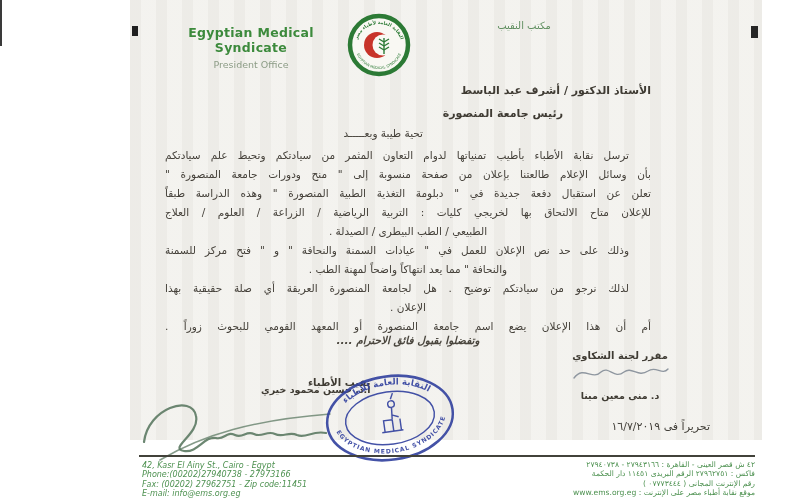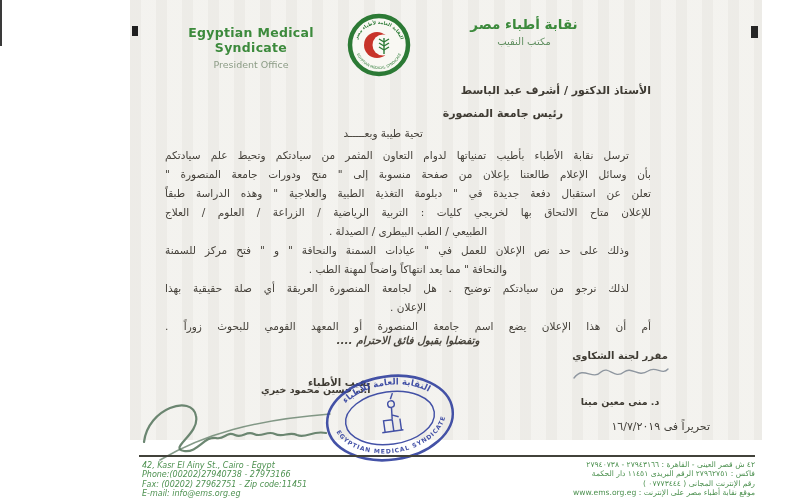--- a/index.html
+++ b/index.html
@@ -26,21 +26,21 @@
   .body-lines{position:absolute;left:35px;top:146px;width:486px;direction:rtl;font-size:10.5px;color:#45413a;}
   .l{height:19px;line-height:19px;text-align:justify;text-align-last:justify;overflow:hidden;}
   .l.indent{padding-right:22px;}
   .l.center{text-align:right;text-align-last:center;}
   .closing{position:absolute;left:35px;top:334px;width:486px;text-align:center;direction:rtl;
            font-size:10.5px;font-weight:bold;font-style:italic;color:#4a463e;}
 
   
   .sig-committee{position:absolute;left:438px;top:350px;width:104px;text-align:center;direction:rtl;color:#3f3b33;}
   .sig-c-title{font-size:10px;font-weight:bold;white-space:nowrap;}
-  .sig-c-name{font-size:9.5px;font-weight:bold;white-space:nowrap;margin-top:7px;}
+  .sig-c-name{font-size:9.5px;font-weight:bold;white-space:nowrap;margin-top:1px;}
   .sig-pres-title{position:absolute;left:178px;top:352px;font-size:10px;font-weight:bold;color:#3f3b33;direction:rtl;white-space:nowrap;margin-top:25px;}
   .sig-pres-name{position:absolute;left:131px;top:384px;font-size:9.5px;font-weight:bold;color:#3f3b33;direction:rtl;white-space:nowrap;}
   .scrawl{position:absolute;left:4px;top:390px;width:212px;height:84px;}
   .stamp{position:absolute;left:192px;top:373px;width:136px;height:90px;transform:rotate(-8deg);opacity:.92;}
   .date-line{position:absolute;right:52px;top:420px;font-size:11px;color:#43403a;direction:rtl;white-space:nowrap;}
 
   
   .sep{position:absolute;left:9px;right:7px;top:455px;height:2px;background:#42423a;}
   .foot-en{position:absolute;left:12px;top:461px;width:260px;color:#4d9150;font-size:8px;font-style:italic;line-height:9.3px;}
   .foot-ar{position:absolute;right:7px;top:460px;width:320px;color:#4d9150;font-size:7.6px;line-height:9.3px;direction:rtl;text-align:right;}
@@ -76,32 +76,31 @@
         <circle cx="30" cy="32" r="13" fill="#c8342a"></circle>
         <circle cx="36" cy="32" r="10.5" fill="#f9f8f3"></circle>
       </g>
       <g stroke="#2c7a35" stroke-width="1.4" fill="none">
         <line x1="37" y1="41" x2="37" y2="25"></line>
         <path d="M37,29 l-5,-3 M37,29 l5,-3 M37,33 l-5,-3 M37,33 l5,-3 M37,37 l-5,-3 M37,37 l5,-3"></path>
       </g>
     </svg>
 
     <div class="head-ar">
-      <div class="org-ar">نقابة أطباء مصر</div>
       <div class="office-ar">مكتب النقيب</div>
     </div>
 
     <div class="recip1">الأستاذ الدكتور / أشرف عبد الباسط</div>
     <div class="recip2">رئيس جامعة المنصورة</div>
     <div class="greet">تحية طيبة وبعـــــد</div>
 
     <div class="body-lines">
       <div class="l indent">ترسل نقابة الأطباء بأطيب تمنياتها لدوام التعاون المثمر من سيادتكم وتحيط علم سيادتكم</div>
       <div class="l">بأن وسائل الإعلام طالعتنا بإعلان من صفحة منسوبة إلى " منح ودورات جامعة المنصورة "</div>
-      <div class="l">تعلن عن استقبال دفعة جديدة في " دبلومة التغذية الطبية والعلاجية " وهذه الدراسة طبقاً</div>
+      <div class="l">تعلن عن استقبال دفعة جديدة في " دبلومة التغذية الطبية المنصورة " وهذه الدراسة طبقاً</div>
       <div class="l">للإعلان متاح الالتحاق بها لخريجي كليات : التربية الرياضية / الزراعة / العلوم / العلاج</div>
       <div class="l center">الطبيعي / الطب البيطرى / الصيدلة .</div>
       <div class="l indent">وذلك على حد نص الإعلان للعمل في " عيادات السمنة والنحافة " و " فتح مركز للسمنة</div>
       <div class="l center">والنحافة " مما يعد انتهاكاً واضحاً لمهنة الطب .</div>
       <div class="l indent">لذلك نرجو من سيادتكم توضيح . هل لجامعة المنصورة العريقة أي صلة حقيقية بهذا</div>
       <div class="l center">الإعلان .</div>
       <div class="l">أم أن هذا الإعلان يضع اسم جامعة المنصورة أو المعهد القومي للبحوث زوراً .</div>
     </div>
 
     <div class="closing">وتفضلوا بقبول فائق الاحترام ....</div>

